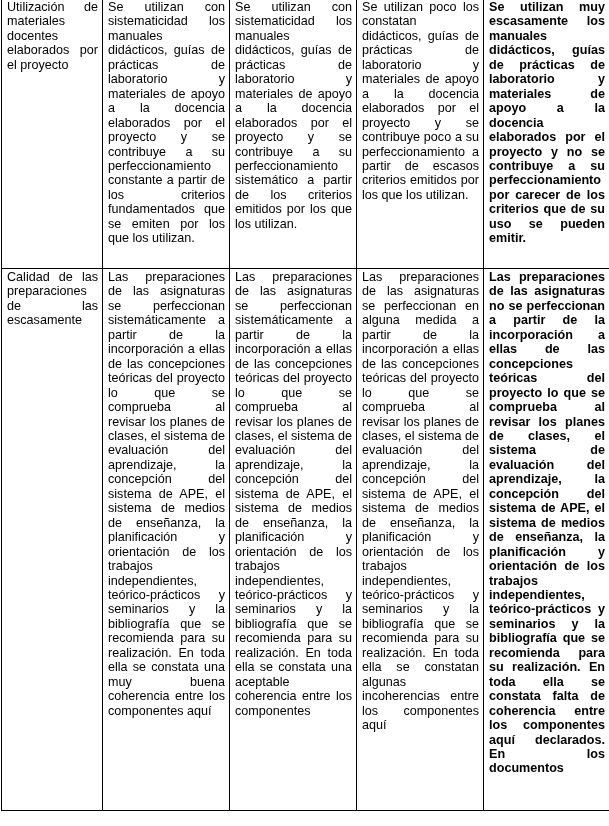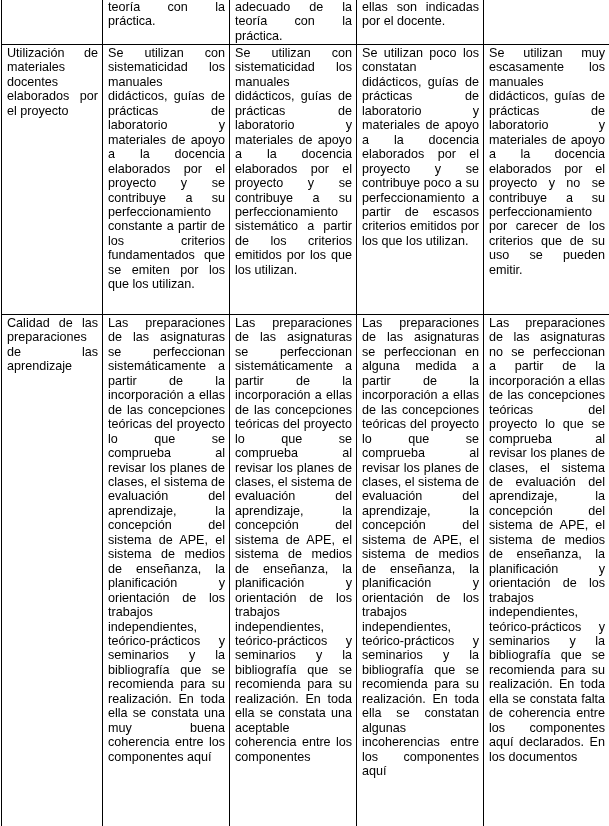--- a/index.html
+++ b/index.html
@@ -16,68 +16,51 @@
   }
   table.rubric td {
     border:1px solid #000;
     vertical-align:top;
     padding:1px 4px 0 5px;
     text-align:justify;
     overflow:hidden;
   }
   td.c0 { width:91px; }
   td.c1, td.c2, td.c3 { width:117px; }
-  td.c4 { width:116px; }
+  td.c4 { width:116px;font-weight:bold; }
   tr.r0 td { height:44px; }
   tr.r1 td { height:268px; }
   tr.r2 td { height:540px; }
   .cell-text { display:block; }
 </style>
 </head>
 <body>
 
 <table class="rubric">
   <tbody>
-    <tr class="r0">
-      <td class="c0">
-          <span class="cell-text"></span>
-        </td>
-      <td class="c1">
-          <span class="cell-text">teoría con la práctica.</span>
-        </td>
-      <td class="c2">
-          <span class="cell-text">adecuado de la teoría con la práctica.</span>
-        </td>
-      <td class="c3">
-          <span class="cell-text">ellas son indicadas por el docente.</span>
-        </td>
-      <td class="c4">
-          <span class="cell-text"></span>
-        </td>
-    </tr>
     <tr class="r1">
       <td class="c0">
           <span class="cell-text">Utilización de materiales docentes elaborados por el proyecto</span>
         </td>
       <td class="c1">
           <span class="cell-text">Se utilizan con sistematicidad los manuales didácticos, guías de prácticas de laboratorio y materiales de apoyo a la docencia elaborados por el proyecto y se contribuye a su perfeccionamiento constante a partir de los criterios fundamentados que se emiten por los que los utilizan.</span>
         </td>
       <td class="c2">
           <span class="cell-text">Se utilizan con sistematicidad los manuales didácticos, guías de prácticas de laboratorio y materiales de apoyo a la docencia elaborados por el proyecto y se contribuye a su perfeccionamiento sistemático a partir de los criterios emitidos por los que los utilizan.</span>
         </td>
       <td class="c3">
           <span class="cell-text">Se utilizan poco los constatan didácticos, guías de prácticas de laboratorio y materiales de apoyo a la docencia elaborados por el proyecto y se contribuye poco a su perfeccionamiento a partir de escasos criterios emitidos por los que los utilizan.</span>
         </td>
       <td class="c4">
           <span class="cell-text">Se utilizan muy escasamente los manuales didácticos, guías de prácticas de laboratorio y materiales de apoyo a la docencia elaborados por el proyecto y no se contribuye a su perfeccionamiento por carecer de los criterios que de su uso se pueden emitir.</span>
         </td>
     </tr>
     <tr class="r2">
       <td class="c0">
-          <span class="cell-text">Calidad de las preparaciones de las aprendizaje</span>
+          <span class="cell-text">Calidad de las preparaciones de las escasamente</span>
         </td>
       <td class="c1">
           <span class="cell-text">Las preparaciones de las asignaturas se perfeccionan sistemáticamente a partir de la incorporación a ellas de las concepciones teóricas del proyecto lo que se comprueba al revisar los planes de clases, el sistema de evaluación del aprendizaje, la concepción del sistema de APE, el sistema de medios de enseñanza, la planificación y orientación de los trabajos independientes, teórico-prácticos y seminarios y la bibliografía que se recomienda para su realización. En toda ella se constata una muy buena coherencia entre los componentes aquí</span>
         </td>
       <td class="c2">
           <span class="cell-text">Las preparaciones de las asignaturas se perfeccionan sistemáticamente a partir de la incorporación a ellas de las concepciones teóricas del proyecto lo que se comprueba al revisar los planes de clases, el sistema de evaluación del aprendizaje, la concepción del sistema de APE, el sistema de medios de enseñanza, la planificación y orientación de los trabajos independientes, teórico-prácticos y seminarios y la bibliografía que se recomienda para su realización. En toda ella se constata una aceptable coherencia entre los componentes</span>
         </td>
       <td class="c3">
           <span class="cell-text">Las preparaciones de las asignaturas se perfeccionan en alguna medida a partir de la incorporación a ellas de las concepciones teóricas del proyecto lo que se comprueba al revisar los planes de clases, el sistema de evaluación del aprendizaje, la concepción del sistema de APE, el sistema de medios de enseñanza, la planificación y orientación de los trabajos independientes, teórico-prácticos y seminarios y la bibliografía que se recomienda para su realización. En toda ella se constatan algunas incoherencias entre los componentes aquí</span>
         </td>

